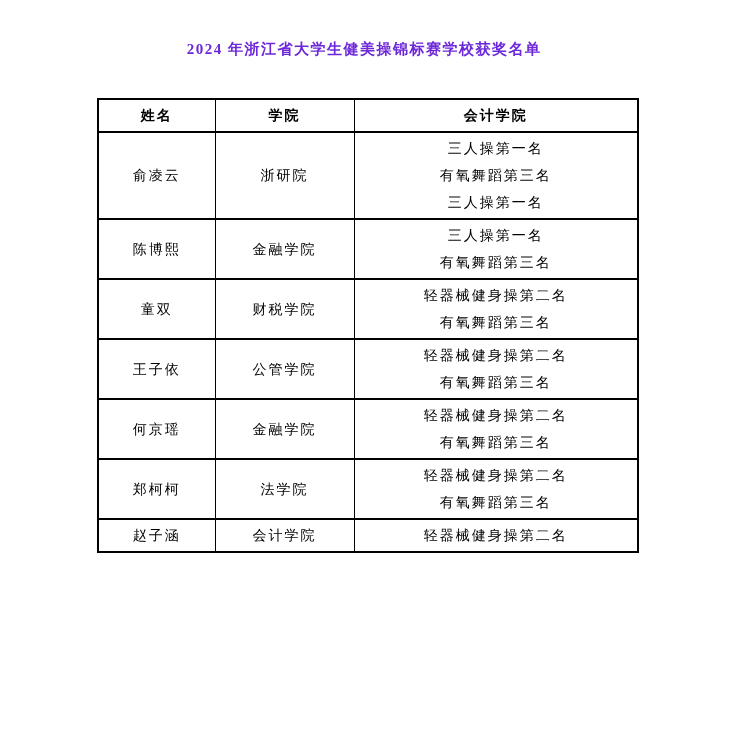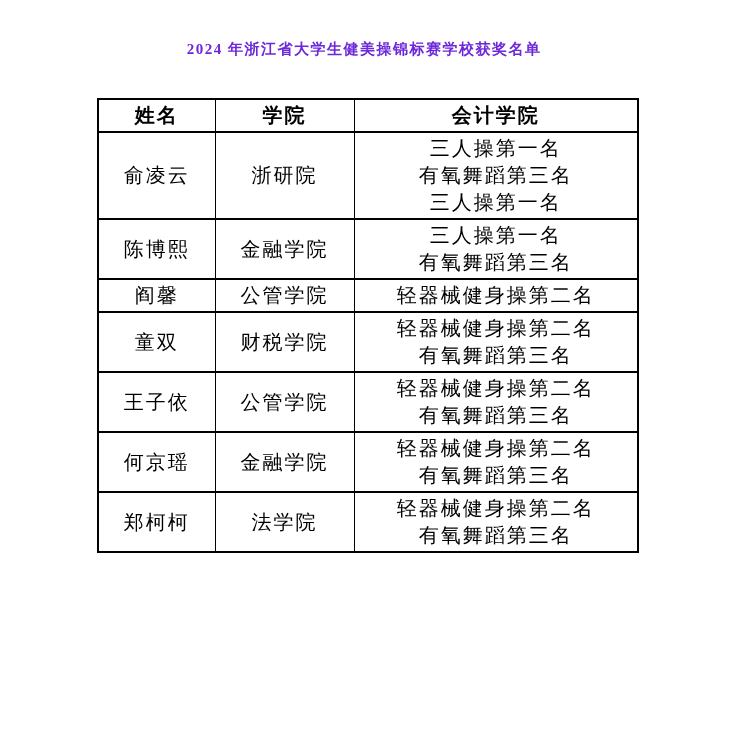--- a/index.html
+++ b/index.html
@@ -38,21 +38,21 @@
   col.c-name    { width: 117px; }
   col.c-college { width: 139px; }
   col.c-results { width: 284px; }
   .awards th, .awards td {
     border-left: 1px solid #000000;
     border-right: 1px solid #000000;
     border-top: 2px solid #000000;
     border-bottom: 2px solid #000000;
     text-align: center;
     vertical-align: middle;
-    font-size: 20px;
+    font-size: 14px;
     line-height: 27px;
     padding: 2px 2px;
     letter-spacing: 2px;
     color: #000000;
   }
   .awards th {
     font-weight: bold;
   }
   .result-line {
     line-height: 27px;
@@ -89,27 +89,20 @@
       </tr>
       <tr>
         <td>陈博熙</td>
         <td>金融学院</td>
         <td>
           <div class="result-line">三人操第一名</div>
           <div class="result-line">有氧舞蹈第三名</div>
         </td>
       </tr>
       <tr>
-        <td>阎馨</td>
-        <td>公管学院</td>
-        <td>
-          <div class="result-line">轻器械健身操第二名</div>
-        </td>
-      </tr>
-      <tr>
         <td>童双</td>
         <td>财税学院</td>
         <td>
           <div class="result-line">轻器械健身操第二名</div>
           <div class="result-line">有氧舞蹈第三名</div>
         </td>
       </tr>
       <tr>
         <td>王子依</td>
         <td>公管学院</td>
@@ -127,14 +120,21 @@
         </td>
       </tr>
       <tr>
         <td>郑柯柯</td>
         <td>法学院</td>
         <td>
           <div class="result-line">轻器械健身操第二名</div>
           <div class="result-line">有氧舞蹈第三名</div>
         </td>
       </tr>
+      <tr>
+        <td>赵子涵</td>
+        <td>会计学院</td>
+        <td>
+          <div class="result-line">轻器械健身操第二名</div>
+        </td>
+      </tr>
     </tbody>
 </table>
 
 </body></html>

